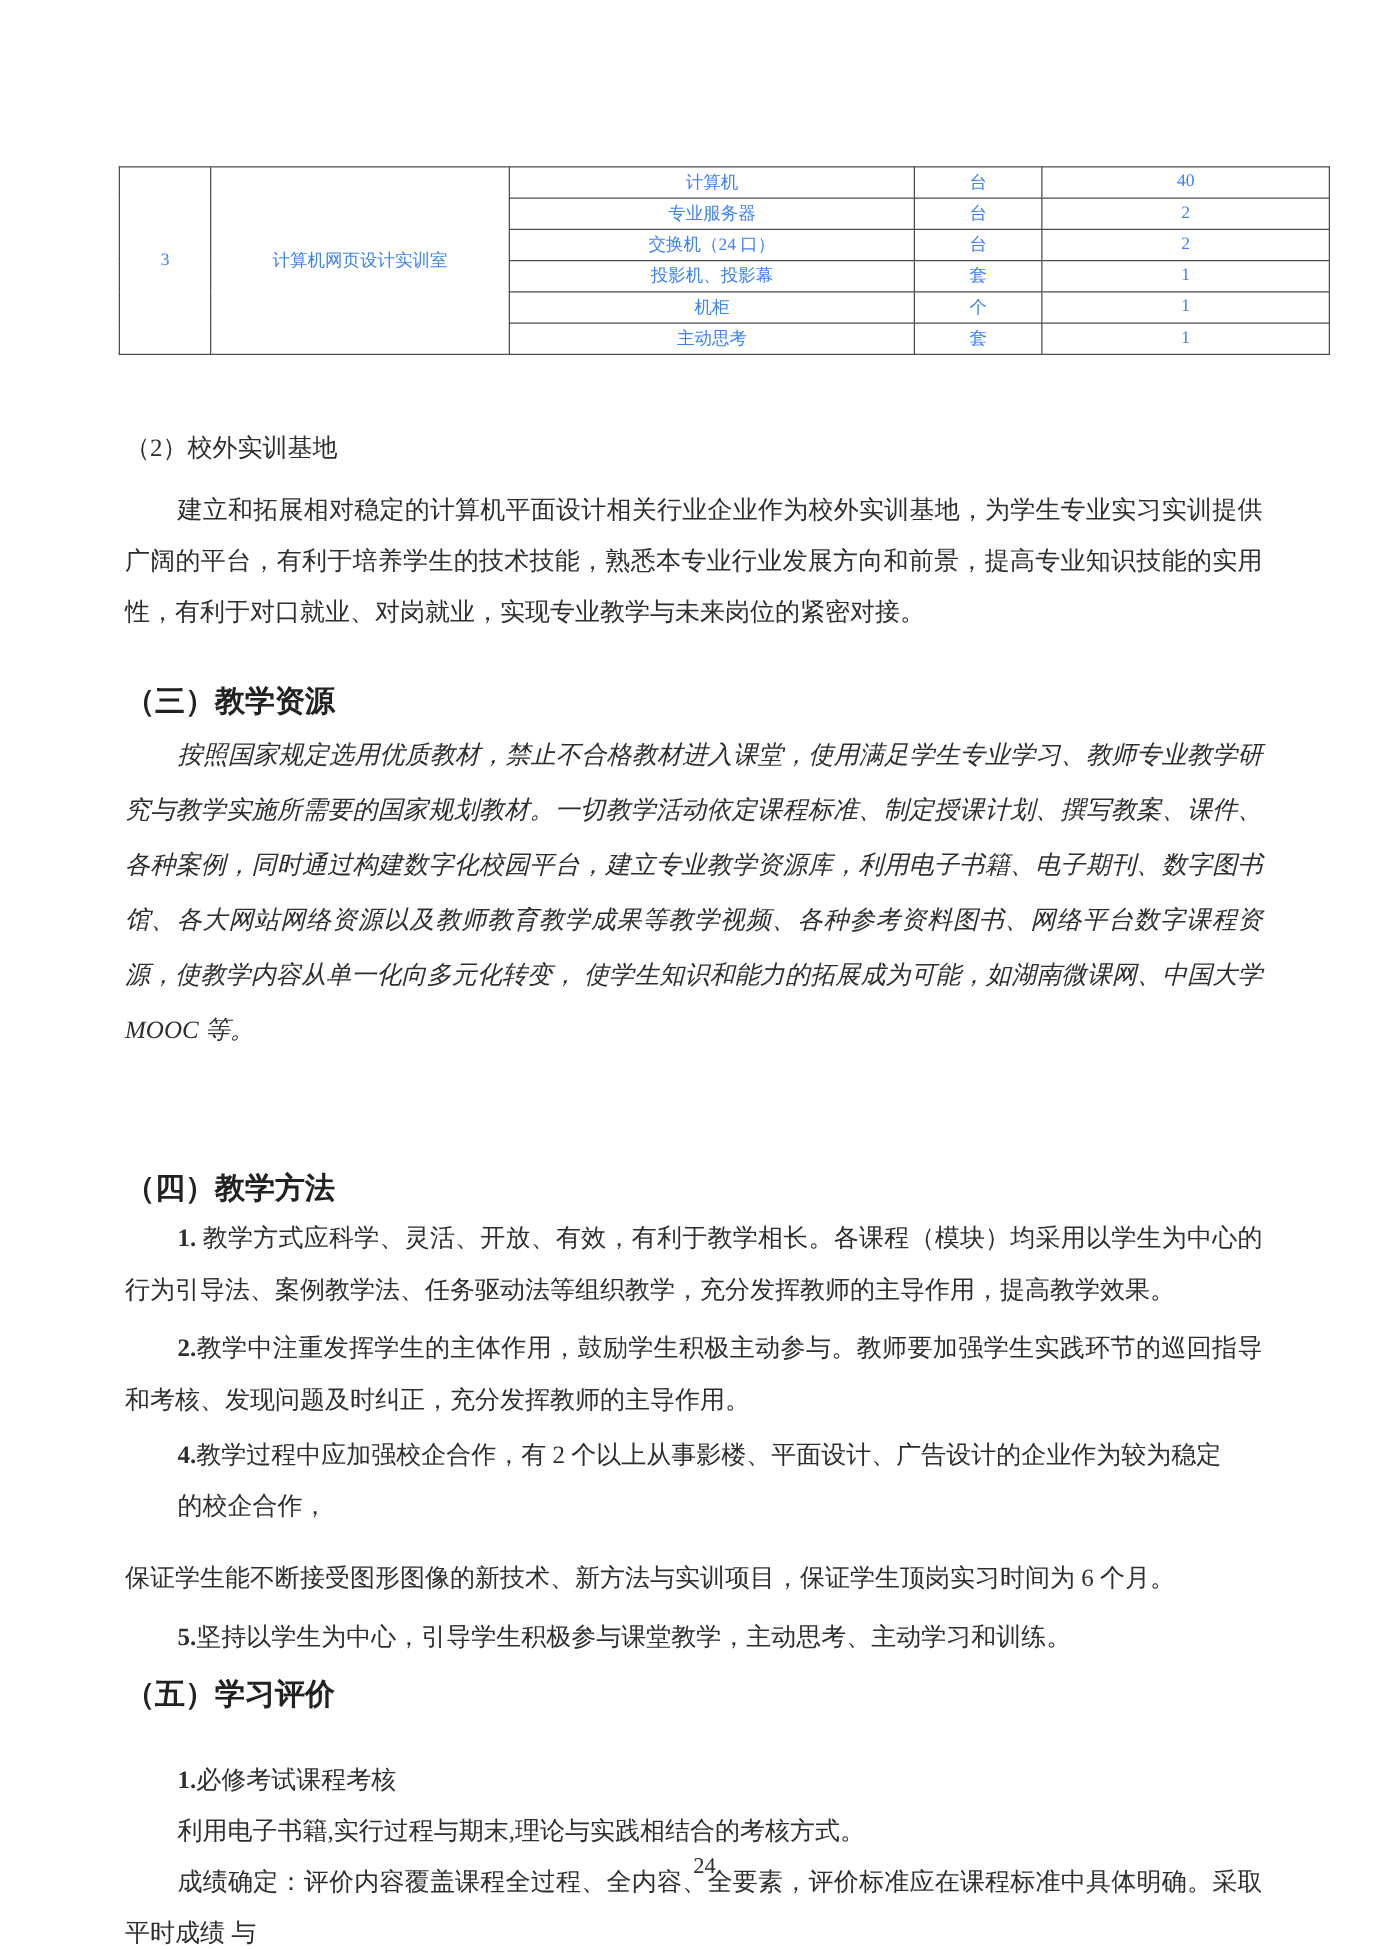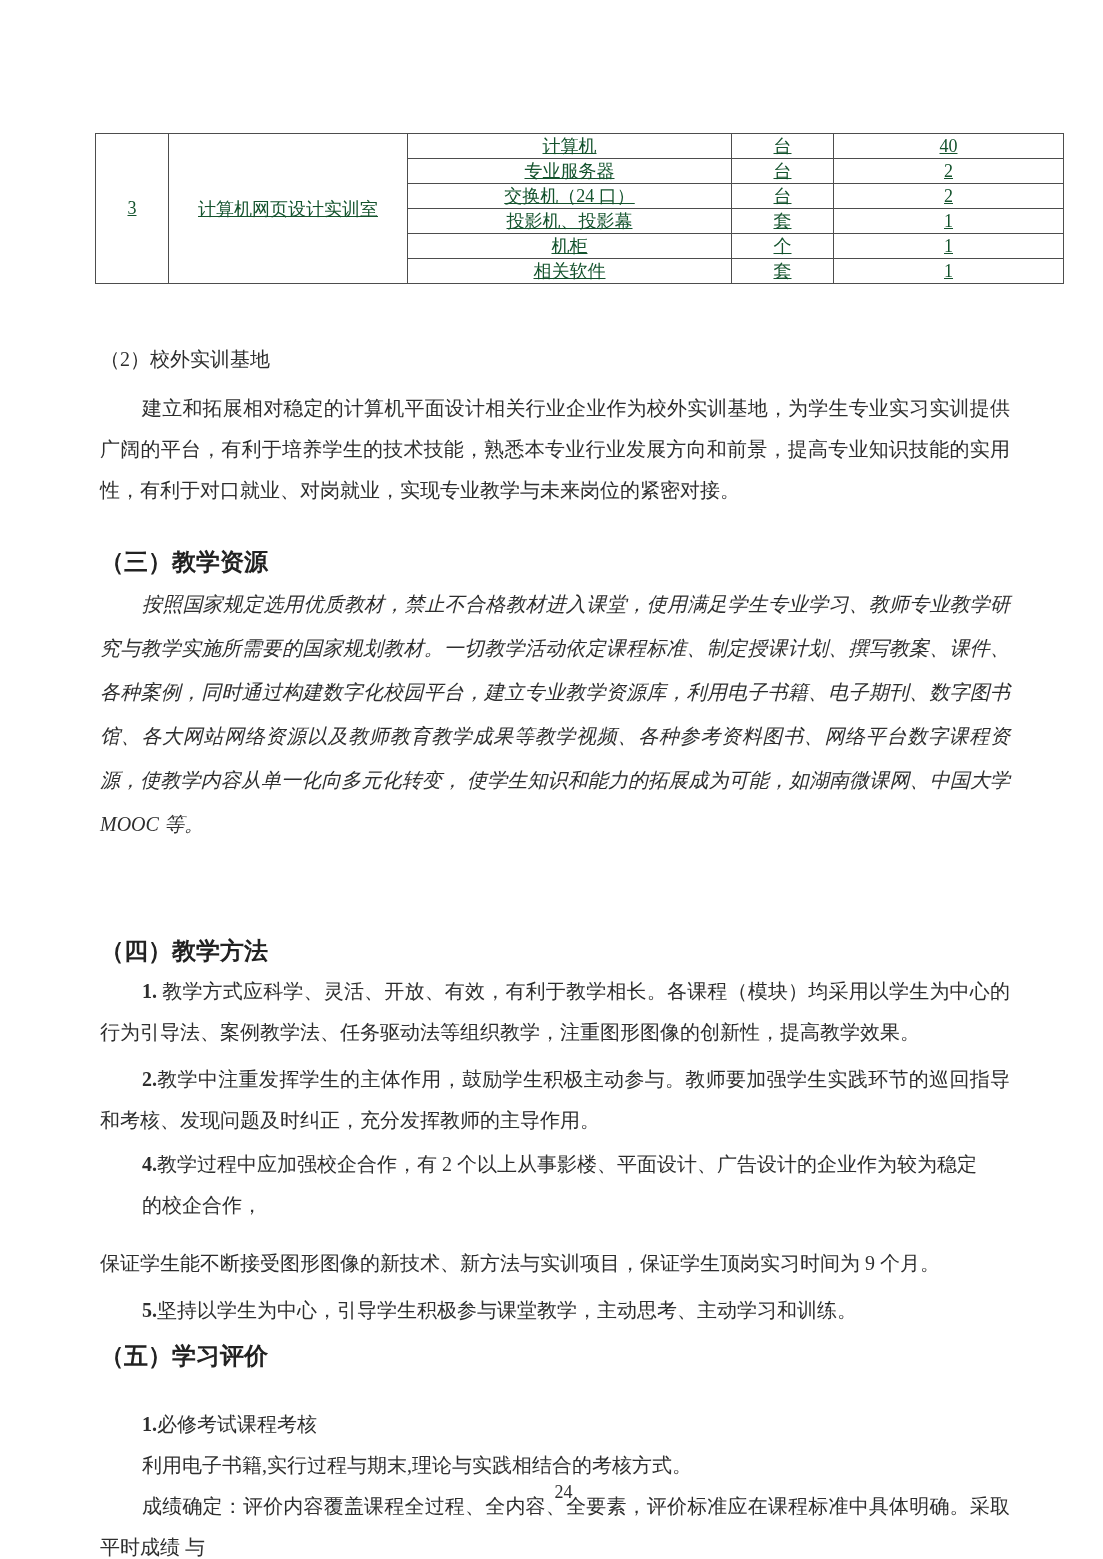--- a/index.html
+++ b/index.html
@@ -19,23 +19,22 @@
     table-layout: fixed;
     width: 968px;
     margin: 133px 0 0 95px;
   }
   table.equip-table td {
     border: 1px solid #4d4d4d;
     height: 24px;
     padding: 0;
     text-align: center;
     vertical-align: middle;
-    font-size: 18px;
-    color: #14532d;
-    text-decoration: underline;
+    font-size: 14px;
+    color: #3b82f6;
   }
   td.c-no, td.c-room {
     vertical-align: top;
     padding-top: 16px;
   }
 
   
   #content {
     margin-left: 100px;
     margin-right: 93px;
@@ -126,38 +125,38 @@
           <td>投影机、投影幕</td>
           <td>套</td>
           <td>1</td>
         </tr>
         <tr>
           <td>机柜</td>
           <td>个</td>
           <td>1</td>
         </tr>
         <tr>
-          <td>相关软件</td>
+          <td>主动思考</td>
           <td>套</td>
           <td>1</td>
         </tr>
       </tbody>
   </table>
 
   <div id="content">
       <p class="subheading">（2）校外实训基地</p>
       <p class="paragraph">建立和拓展相对稳定的计算机平面设计相关行业企业作为校外实训基地，为学生专业实习实训提供广阔的平台，有利于培养学生的技术技能，熟悉本专业行业发展方向和前景，提高专业知识技能的实用性，有利于对口就业、对岗就业，实现专业教学与未来岗位的紧密对接。</p>
       <p class="heading">（三）教学资源</p>
       <p class="paragraph">按照国家规定选用优质教材，禁止不合格教材进入课堂，使用满足学生专业学习、教师专业教学研究与教学实施所需要的国家规划教材。一切教学活动依定课程标准、制定授课计划、撰写教案、课件、各种案例，同时通过构建数字化校园平台，建立专业教学资源库，利用电子书籍、电子期刊、数字图书馆、各大网站网络资源以及教师教育教学成果等教学视频、各种参考资料图书、网络平台数字课程资源，使教学内容从单一化向多元化转变， 使学生知识和能力的拓展成为可能，如湖南微课网、中国大学 MOOC 等。</p>
       <p class="heading">（四）教学方法</p>
-      <p class="item"><span class="num">1.</span><span> 教学方式应科学、灵活、开放、有效，有利于教学相长。各课程（模块）均采用以学生为中心的行为引导法、案例教学法、任务驱动法等组织教学，注重图形图像的创新性，提高教学效果。</span></p>
+      <p class="item"><span class="num">1.</span><span> 教学方式应科学、灵活、开放、有效，有利于教学相长。各课程（模块）均采用以学生为中心的行为引导法、案例教学法、任务驱动法等组织教学，充分发挥教师的主导作用，提高教学效果。</span></p>
       <p class="item"><span class="num">2.</span><span>教学中注重发挥学生的主体作用，鼓励学生积极主动参与。教师要加强学生实践环节的巡回指导和考核、发现问题及时纠正，充分发挥教师的主导作用。</span></p>
       <p class="item-multiline"><span class="num">4.</span><span>教学过程中应加强校企合作，有 2 个以上从事影楼、平面设计、广告设计的企业作为较为稳定
 的校企合作，</span></p>
-      <p class="continuation">保证学生能不断接受图形图像的新技术、新方法与实训项目，保证学生顶岗实习时间为 9 个月。</p>
+      <p class="continuation">保证学生能不断接受图形图像的新技术、新方法与实训项目，保证学生顶岗实习时间为 6 个月。</p>
       <p class="item"><span class="num">5.</span><span>坚持以学生为中心，引导学生积极参与课堂教学，主动思考、主动学习和训练。</span></p>
       <p class="heading">（五）学习评价</p>
       <p class="item"><span class="num">1.</span><span>必修考试课程考核</span></p>
       <p class="item">利用电子书籍,实行过程与期末,理论与实践相结合的考核方式。</p>
       <p class="item">成绩确定：评价内容覆盖课程全过程、全内容、全要素，评价标准应在课程标准中具体明确。采取平时成绩 与</p>
     </div>
 
   <div class="page-number">24</div>
 
 </div>

